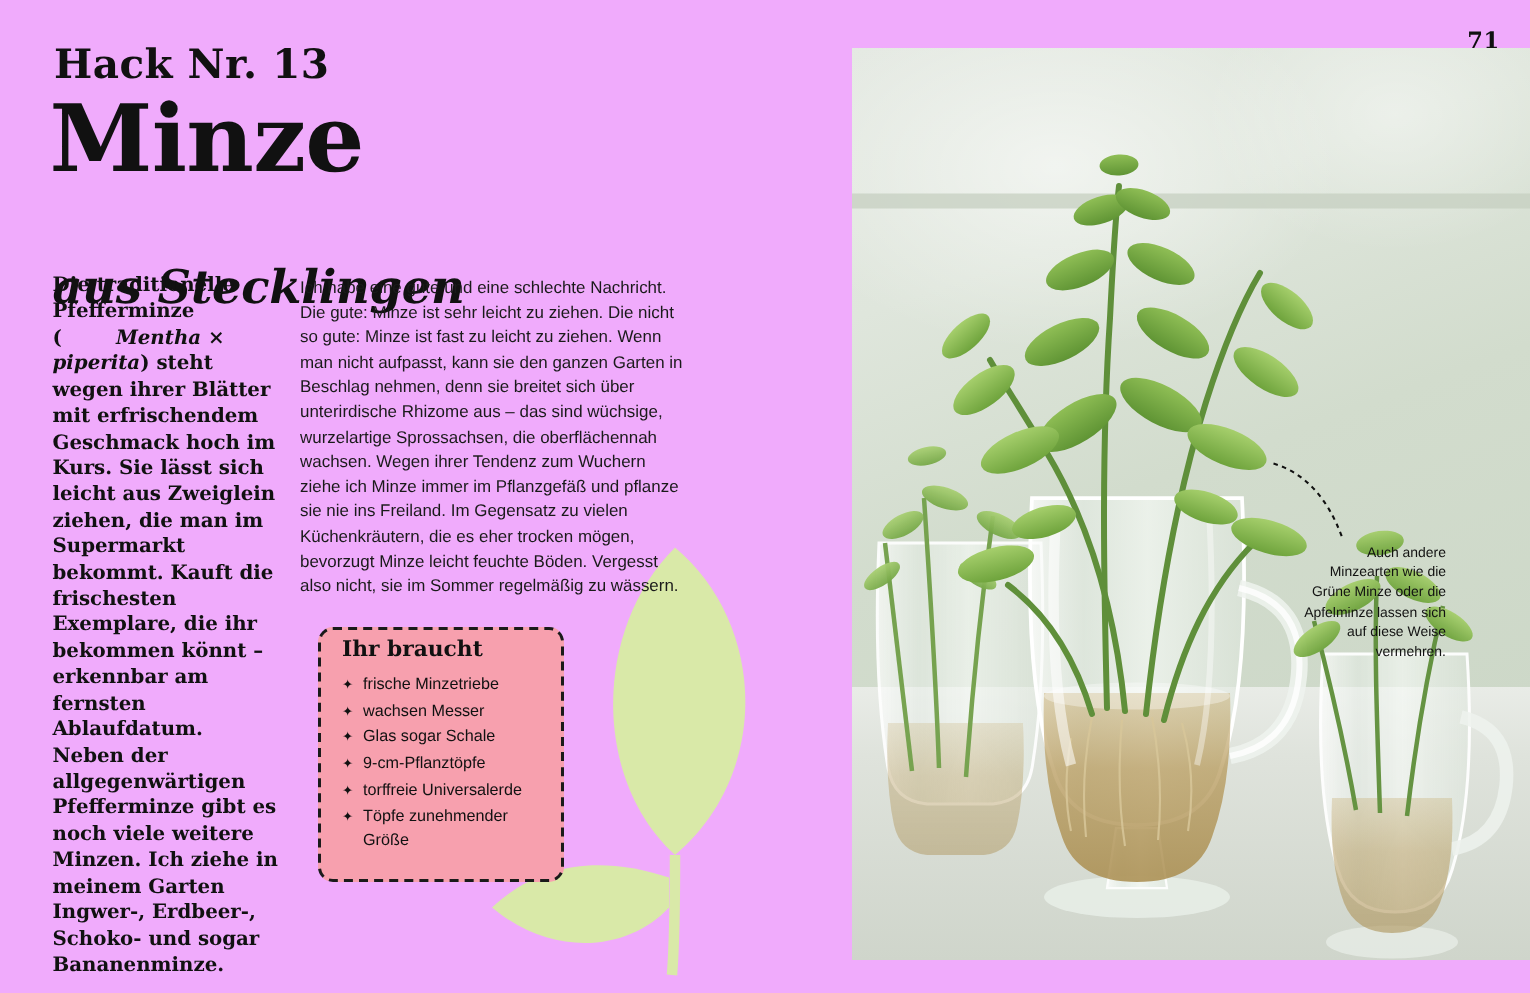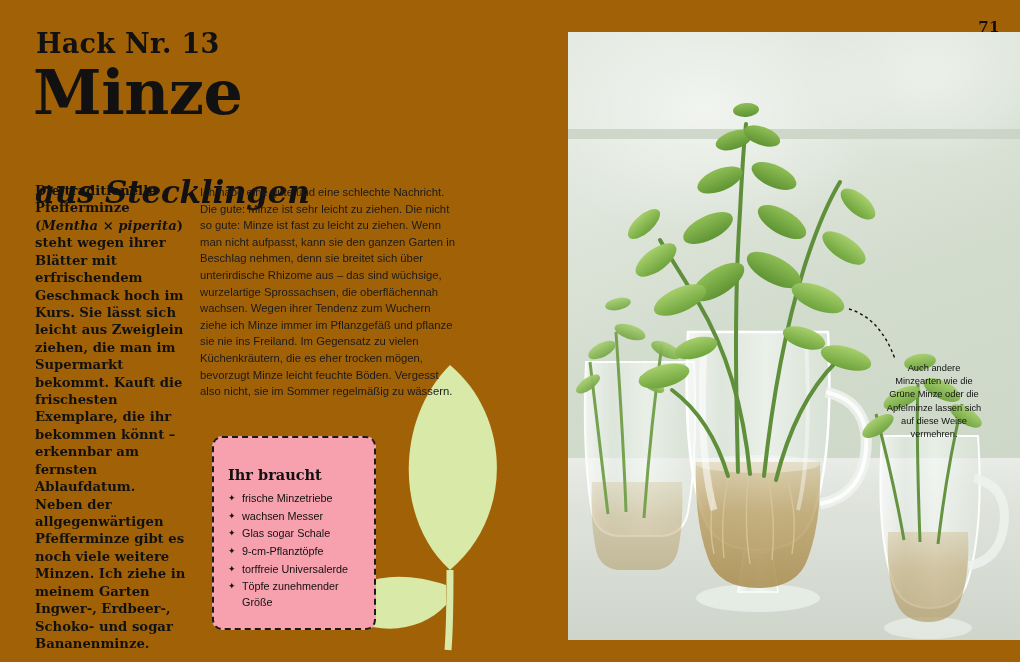--- a/index.html
+++ b/index.html
@@ -10,21 +10,21 @@
     width: 1020px;
     height: 662px;
     overflow: hidden;
     background: #a9cfa0;
     font-family: "Liberation Sans", sans-serif;
   }
   .page {
     position: relative;
     width: 1020px;
     height: 662px;
-    background: #a16207;
+    background: #f0abfc;
   }
 
   
   .leaf-deco {
     position: absolute;
     left: 300px;
     top: 355px;
     width: 260px;
     height: 300px;
     pointer-events: none;
@@ -82,39 +82,39 @@
     left: 35px;
     top: 182px;
     width: 152px;
     font-family: "DejaVu Serif", serif;
     font-weight: bold;
     font-size: 13.2px;
     line-height: 1.32;
     color: #111;
     text-align: left;
   }
-  .lead-col i { font-style: italic; }
+  .lead-col i { font-style: italic; margin-left: 36px; }
 
   .body-col {
     position: absolute;
     left: 200px;
     top: 184px;
     width: 255px;
     font-size: 11.3px;
     line-height: 1.47;
     color: #1a1a1a;
   }
 
   
   .need-box {
     position: absolute;
     left: 212px;
-    top: 436px;
+    top: 418px;
     width: 132px;
-    padding: 28px 14px 16px 14px;
+    padding: 4px 14px 16px 14px;
     background: #f7a0ae;
     border: 2px dashed #1a1a1a;
     border-radius: 10px;
   }
   .need-title {
     font-family: "DejaVu Serif", serif;
     font-weight: bold;
     font-size: 14.5px;
     color: #111;
     margin-bottom: 8px;
@@ -185,27 +185,27 @@
   }
   .sill-edge {
     position: absolute;
     left: 0; right: 0; top: 70%;
     height: 6px;
     background: #f3f5f1;
   }
 
   .callout {
     position: absolute;
-    left: 886px;
+    left: 868px;
     top: 362px;
     width: 96px;
     font-size: 9.3px;
     line-height: 1.42;
     color: #111;
-    text-align: center;
+    text-align: right;
   }
   .callout-line {
     position: absolute;
     left: 845px;
     top: 305px;
     width: 60px;
     height: 60px;
     pointer-events: none;
   }
 </style>

